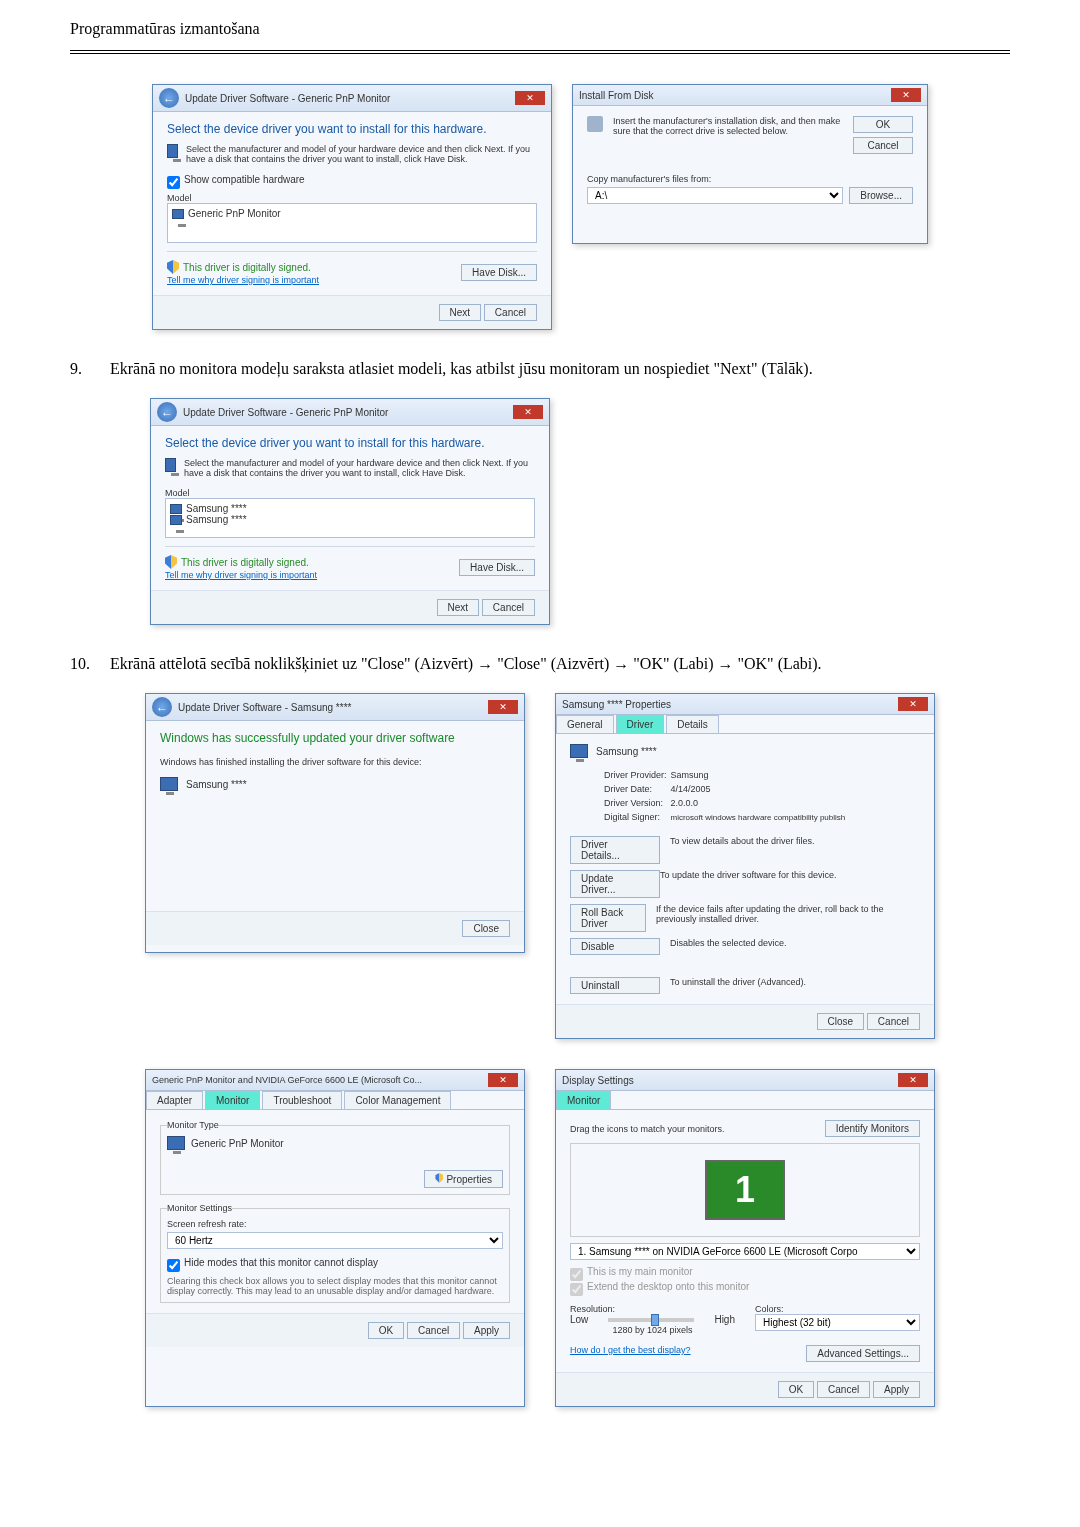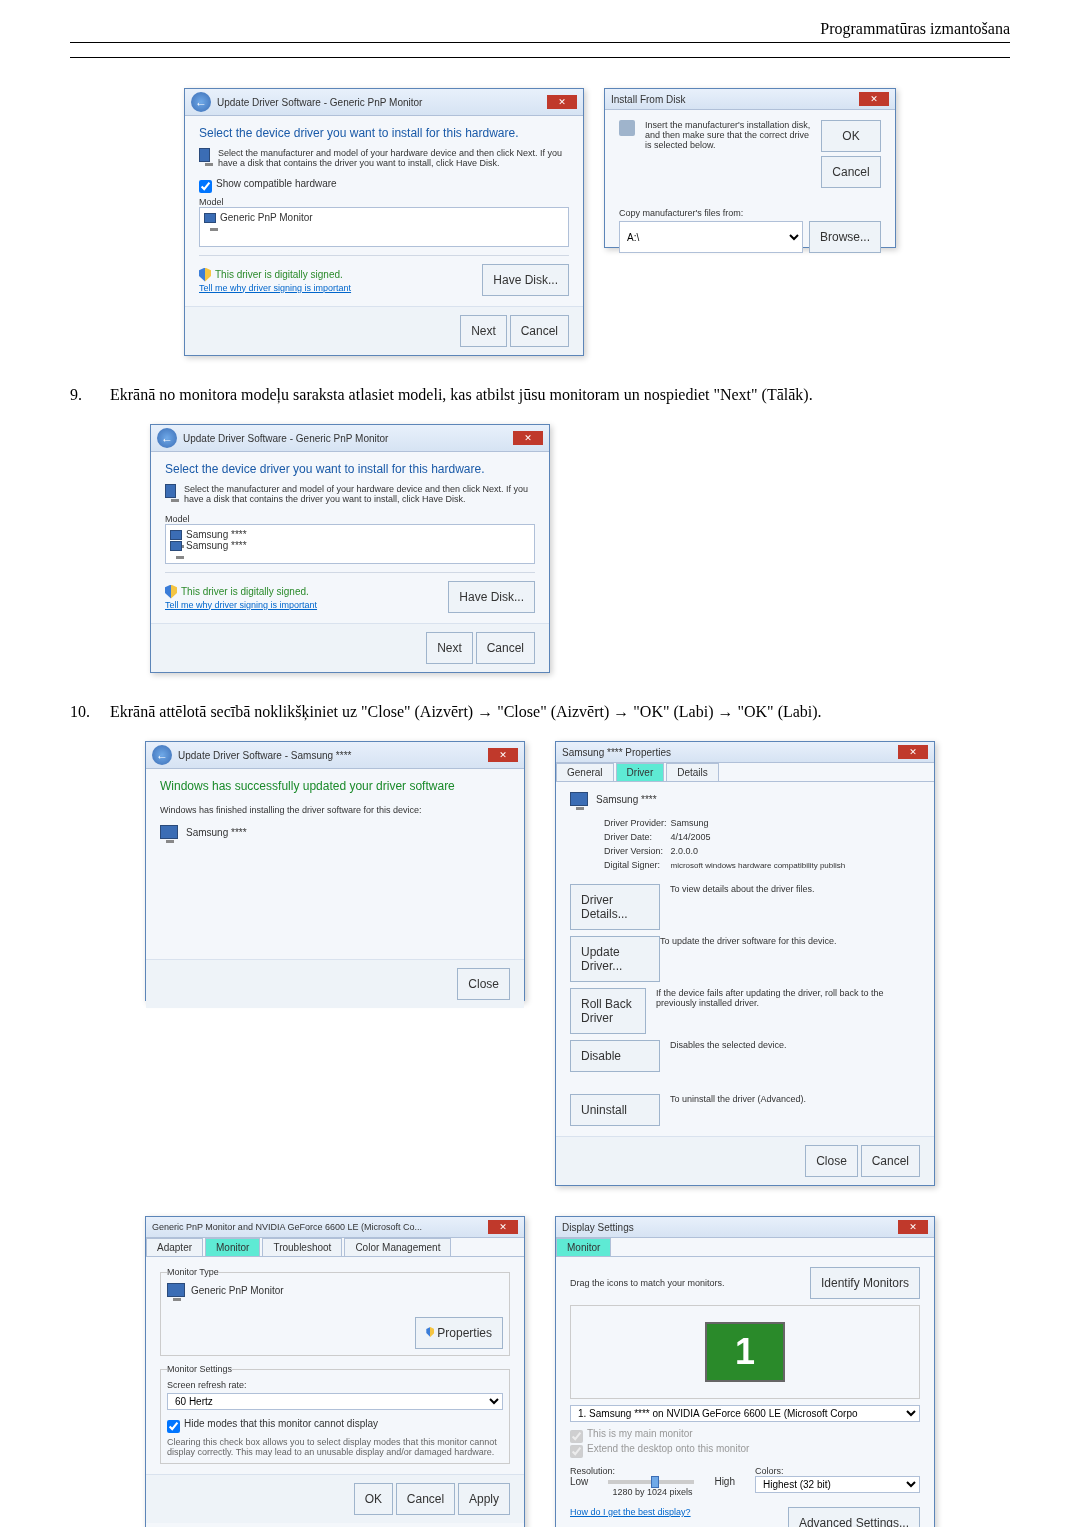--- a/index.html
+++ b/index.html
@@ -5,25 +5,25 @@
     * { box-sizing: border-box; margin: 0; padding: 0; }
     body {
       font-family: "Times New Roman", serif;
       background: #fff;
       width: 1080px;
       margin: 0 auto;
       color: #000;
       padding: 20px 70px;
     }
     .header-line {
-      text-align: right;
+      text-align: left;
       font-size: 16px;
-      padding-bottom: 4px;
+      padding-bottom: 12px;
       border-bottom: 1px solid #000;
-      margin-bottom: 14px;
+      margin-bottom: 2px;
     }
     .header-underline {
       border-bottom: 1px solid #000;
       margin-bottom: 30px;
     }
     .figure-row {
       display: flex;
       justify-content: center;
       gap: 20px;
       margin: 20px 0 30px;
@@ -55,21 +55,21 @@
       box-shadow: 2px 2px 6px rgba(0,0,0,0.2);
       font-family: "Segoe UI", Tahoma, sans-serif;
       font-size: 10px;
       color: #333;
       position: relative;
     }
     .win-title { background: linear-gradient(#e8f0fb,#d6e3f3); padding: 3px 6px; display:flex; justify-content:space-between; align-items:center; border-bottom:1px solid #b0c0d8;}
     .win-title .close-x { background:#c0392b; color:#fff; width:30px; height:14px; text-align:center; font-size:9px; line-height:14px;}
     .win-body { padding: 10px 14px; }
     .blue-link { color:#0066cc; text-decoration: underline; cursor:pointer; }
-    .btn { display:inline-block; background:#eef3f8; border:1px solid #9fb4cc; padding:8px 10px; font-size:12px; color:#333; }
+    .btn { display:inline-block; background:#eef3f8; border:1px solid #9fb4cc; padding:2px 10px; font-size:10px; color:#333; }
     .footer-btns { text-align:right; padding:8px 14px; border-top:1px solid #d9e2ee; background:#eef3f8;}
     .list-box { border:1px solid #b0c0d8; background:#fff; padding:4px; min-height:40px;}
     .green-text { color:#2a8a2a; }
     .monitor-icon { display:inline-block; width:18px; height:14px; background:#3b6db5; border:1px solid #2a4a7a; position:relative; }
     .monitor-icon::after{content:'';position:absolute;left:5px;top:14px;width:8px;height:3px;background:#888;}
     .shield-icon { display:inline-block; width:12px; height:14px; background:linear-gradient(90deg,#3b7dd8 50%,#f5c542 50%); clip-path: polygon(50% 0,100% 20%,100% 60%,50% 100%,0 60%,0 20%);}
     .disk-icon { display:inline-block; width:16px; height:16px; background:#9fb4cc; border-radius:2px; }
     .back-btn { display:inline-block; width:20px; height:20px; border-radius:50%; background:radial-gradient(#6fa9e8,#3b6db5); color:#fff; text-align:center; line-height:20px; font-size:12px;}
     .sep { border-top:1px solid #d0d8e4; margin:8px 0;}
     .tab-bar { display:flex; border-bottom:1px solid #b0c0d8;}
@@ -127,21 +127,21 @@
         </div>
         <span class="btn">Have Disk...</span>
       </div>
     </div>
     <div class="footer-btns">
       <span class="btn">Next</span>
       <span class="btn">Cancel</span>
     </div>
   </div>
 
-  <div class="win-dialog" style="width:292px;height:160px">
+  <div class="win-dialog" style="width:356px;height:160px">
     <div class="win-title">
       <span>Install From Disk</span>
       <span class="close-x">✕</span>
     </div>
     <div class="win-body">
       <div style="display:flex;gap:10px">
         <span class="disk-icon"></span>
         <span style="flex:1;font-size:9px">Insert the manufacturer's installation disk, and then make sure that the correct drive is selected below.</span>
         <div style="display:flex;flex-direction:column;gap:4px">
           <span class="btn" style="width:60px;text-align:center">OK</span>

